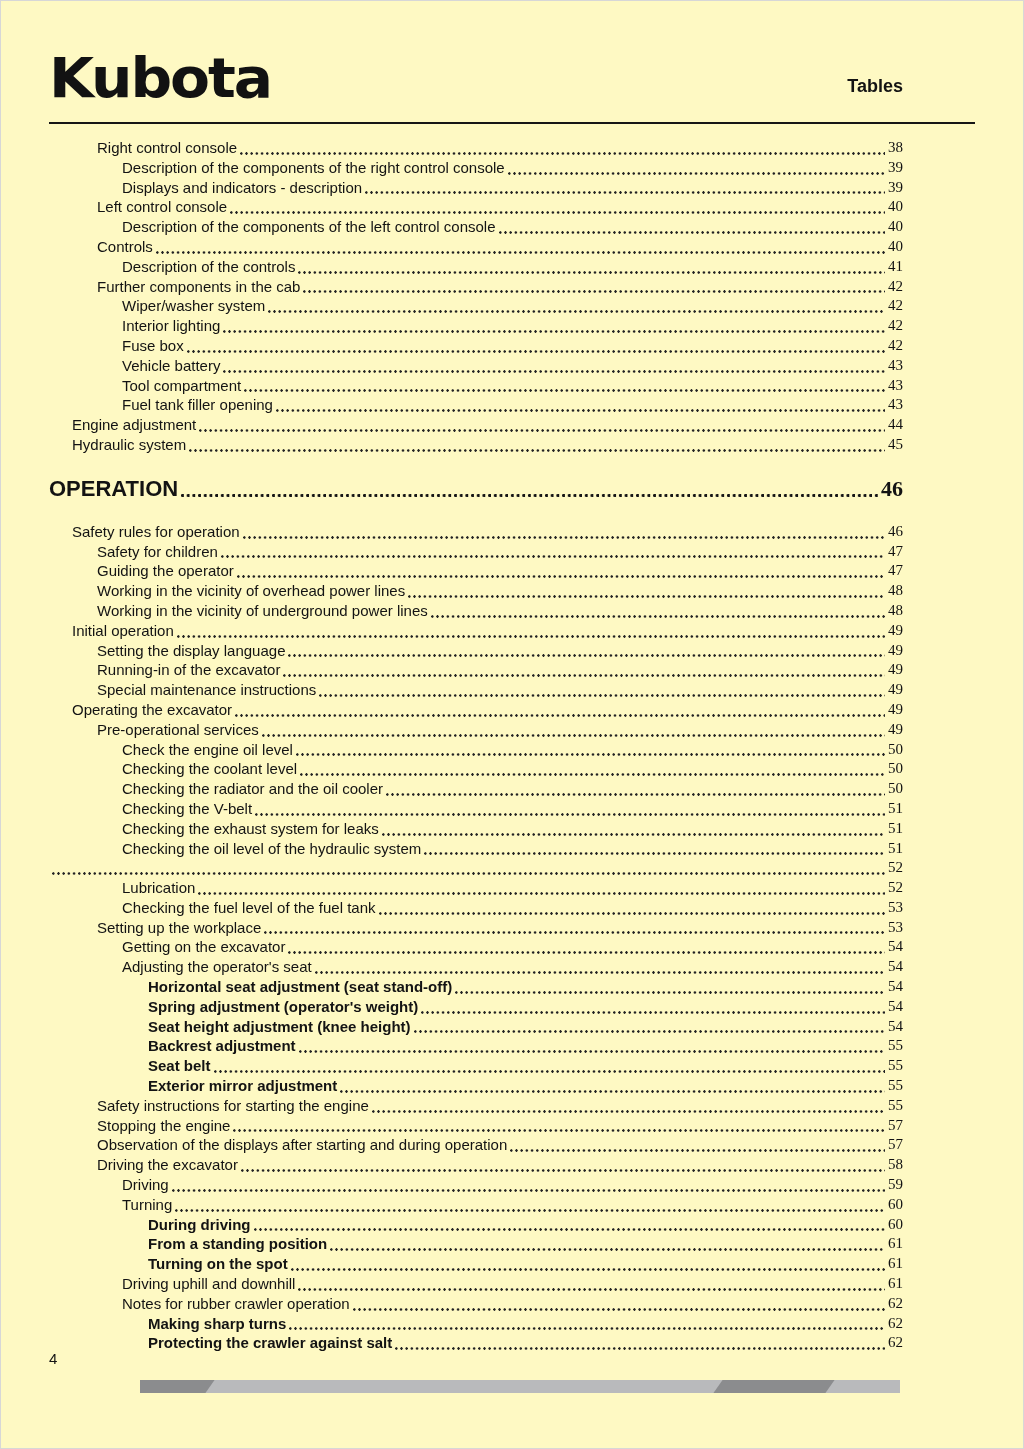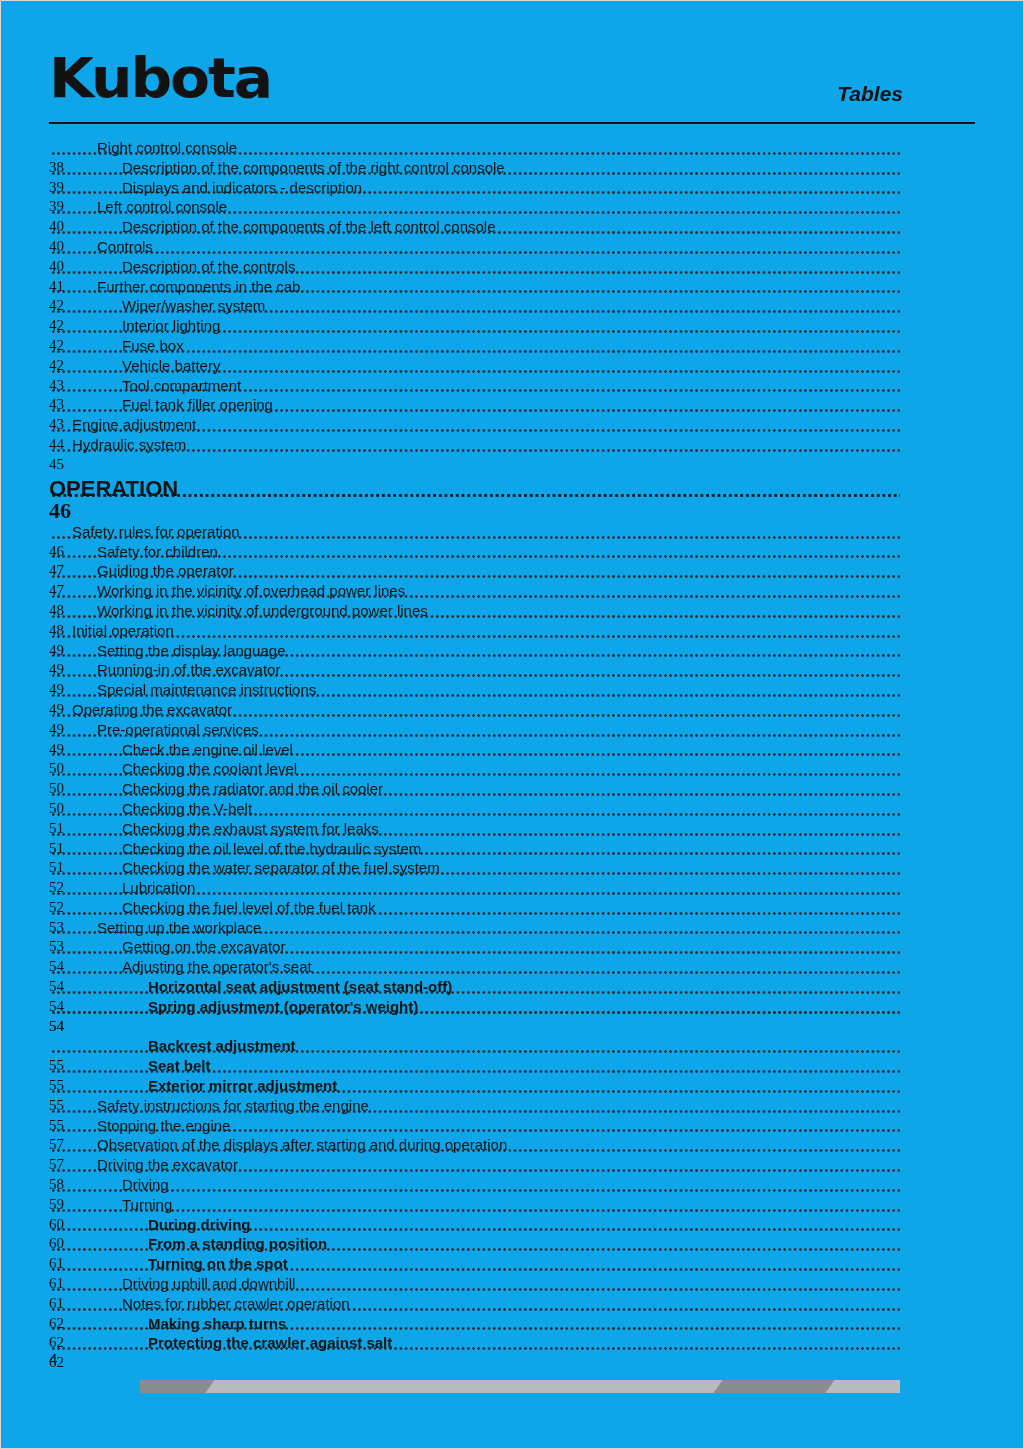--- a/index.html
+++ b/index.html
@@ -1,20 +1,20 @@
 <!DOCTYPE html>
 <html><head>
 <meta charset="utf-8">
 <style>
   html, body { margin: 0; padding: 0; background: #e9e9e9; }
   .page {
     position: relative;
     width: 1024px;
     height: 1449px;
-    background: #0ea5e9;
+    background: #fef9c3;
     font-family: "Liberation Sans", sans-serif;
     color: #131313;
     overflow: hidden;
     box-shadow: 0 0 0 1px #d7d7d7 inset;
   }
 
   
   .header {
     position: absolute;
     left: 49px;
@@ -31,40 +31,38 @@
     font-size: 56px;
     font-weight: bold;
     letter-spacing: -2px;
     color: #121212;
     transform: scaleX(1.04);
     transform-origin: left bottom;
   }
   .header-title {
     position: absolute;
     right: 72px;
-    bottom: 16px;
-    font-size: 21px;
+    bottom: 25px;
+    font-size: 18px;
     font-weight: bold;
     color: #131313;
-    font-style: italic;
   }
 
   
   .toc {
     position: absolute;
     left: 49px;
     top: 138px;
     width: 854px;
   }
   .toc-line {
     display: flex;
     height: 19.8px;
     line-height: 19.8px;
     font-size: 15px;
-    flex-direction: column;
   }
   .toc-label { white-space: nowrap; }
   .toc-leader {
     flex: 1;
     position: relative;
     margin: 0 2px;
     min-width: 12px;
   }
   .toc-leader::after {
     content: "";
@@ -300,21 +298,20 @@
         <span class="toc-label">Checking the exhaust system for leaks</span>
         <span class="toc-leader"></span>
         <span class="toc-page">51</span>
       </div>
       <div class="toc-line lvl2">
         <span class="toc-label">Checking the oil level of the hydraulic system</span>
         <span class="toc-leader"></span>
         <span class="toc-page">51</span>
       </div>
       <div class="toc-line lvl2">
-        <span class="toc-label">Checking the water separator of the fuel system</span>
         <span class="toc-leader"></span>
         <span class="toc-page">52</span>
       </div>
       <div class="toc-line lvl2">
         <span class="toc-label">Lubrication</span>
         <span class="toc-leader"></span>
         <span class="toc-page">52</span>
       </div>
       <div class="toc-line lvl2">
         <span class="toc-label">Checking the fuel level of the fuel tank</span>
@@ -340,20 +337,21 @@
         <span class="toc-label">Horizontal seat adjustment (seat stand-off)</span>
         <span class="toc-leader"></span>
         <span class="toc-page">54</span>
       </div>
       <div class="toc-line lvl3">
         <span class="toc-label">Spring adjustment (operator's weight)</span>
         <span class="toc-leader"></span>
         <span class="toc-page">54</span>
       </div>
       <div class="toc-line lvl3">
+        <span class="toc-label">Seat height adjustment (knee height)</span>
         <span class="toc-leader"></span>
         <span class="toc-page">54</span>
       </div>
       <div class="toc-line lvl3">
         <span class="toc-label">Backrest adjustment</span>
         <span class="toc-leader"></span>
         <span class="toc-page">55</span>
       </div>
       <div class="toc-line lvl3">
         <span class="toc-label">Seat belt</span>

